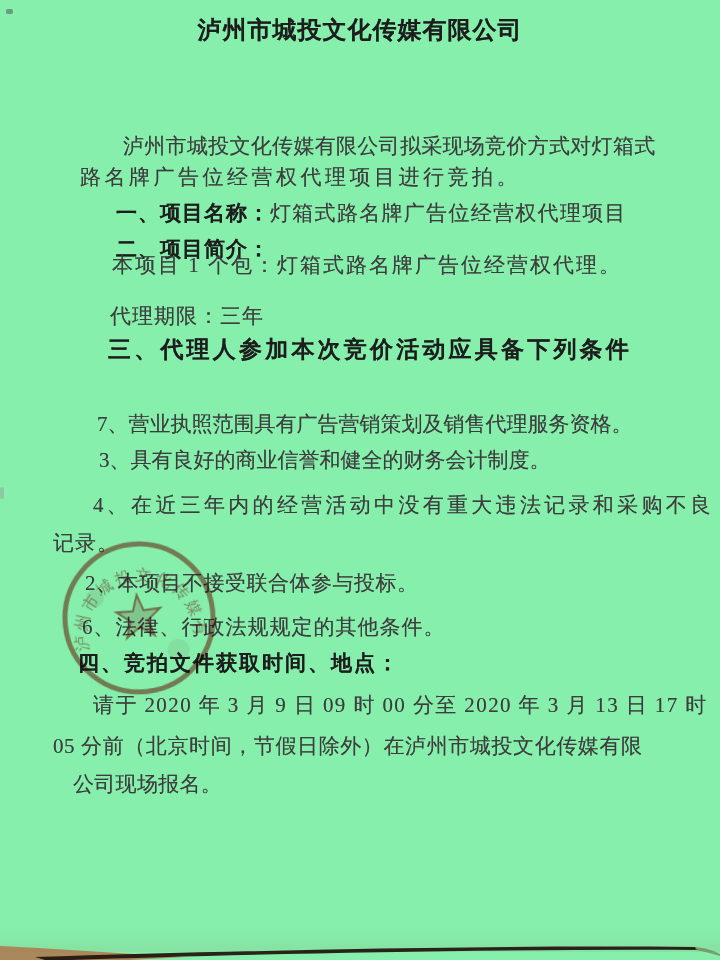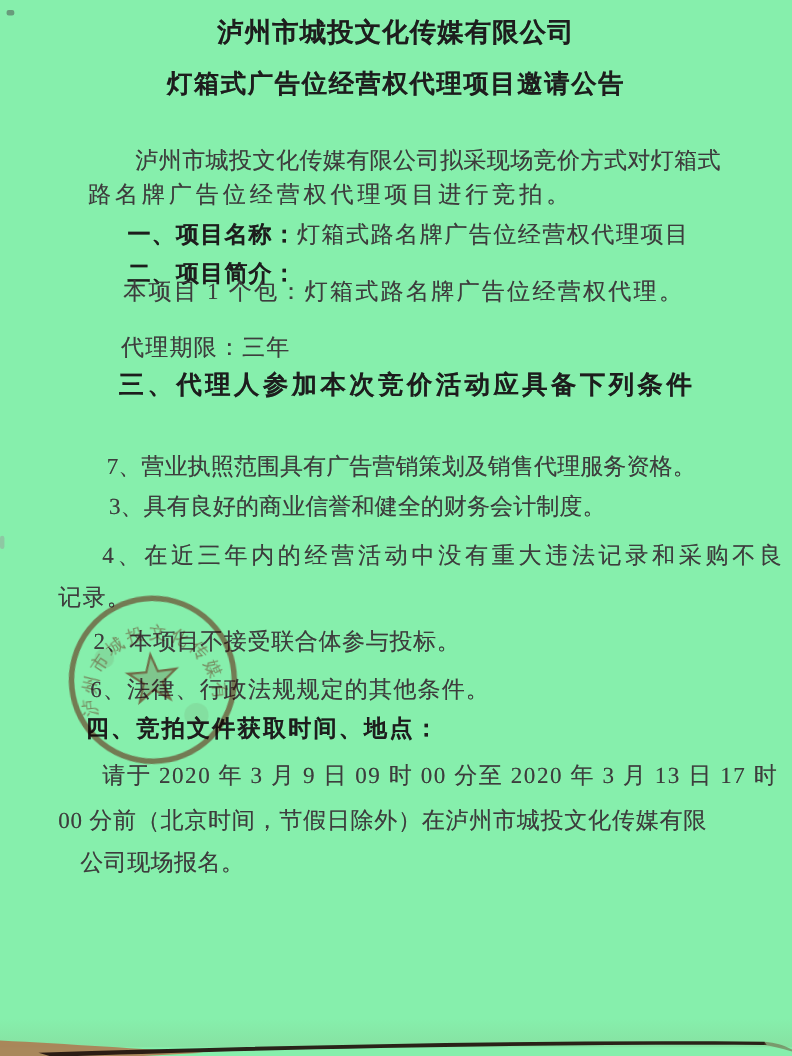--- a/index.html
+++ b/index.html
@@ -42,21 +42,20 @@
   
   .speck-a{position:absolute;left:6px;top:9px;width:7px;height:5px;background:#4a4a4a;opacity:.5;border-radius:2px;}
   .speck-b{position:absolute;left:0;top:487px;width:4px;height:12px;background:#9a9a9a;opacity:.45;border-radius:2px;}
 </style>
 </head>
 <body>
 
 <div class="page">
 
   <div class="ln title t1 bold" style="top:15px">泸州市城投文化传媒有限公司</div>
-  <div class="ln title t2 bold" style="top:61px">灯箱式广告位经营权代理项目邀请公告</div>
 
   <div class="ln" style="left:123px;top:131px;letter-spacing:.3px">泸州市城投文化传媒有限公司拟采现场竞价方式对灯箱式</div>
   <div class="ln" style="left:80px;top:162px;letter-spacing:3.5px">路名牌广告位经营权代理项目进行竞拍。</div>
 
   <div class="ln bold" style="left:116px;top:234px;letter-spacing:1px">二、项目简介：</div>
 
   <div class="ln" style="left:116px;top:198px">
     <span class="bold" style="letter-spacing:1px">一、项目名称：</span><span style="letter-spacing:1.3px">灯箱式路名牌广告位经营权代理项目</span>
   </div>
   <div class="ln" style="left:112px;top:250px;letter-spacing:2px">本项目 1 个包：灯箱式路名牌广告位经营权代理。</div>
@@ -65,21 +64,21 @@
   <div class="ln bold" style="left:108px;top:334px;font-size:23px;letter-spacing:3.2px">三、代理人参加本次竞价活动应具备下列条件</div>
   <div class="ln" style="left:97px;top:409px;letter-spacing:0px">7、营业执照范围具有广告营销策划及销售代理服务资格。</div>
   <div class="ln" style="left:99px;top:445px;letter-spacing:0px">3、具有良好的商业信誉和健全的财务会计制度。</div>
   <div class="ln" style="left:93px;top:490px;letter-spacing:3.3px">4、在近三年内的经营活动中没有重大违法记录和采购不良</div>
   <div class="ln" style="left:53px;top:528px;letter-spacing:1px">记录。</div>
   <div class="ln" style="left:85px;top:568px;letter-spacing:.5px">2、本项目不接受联合体参与投标。</div>
   <div class="ln" style="left:82px;top:612px;letter-spacing:1px">6、法律、行政法规规定的其他条件。</div>
 
   <div class="ln bold" style="left:78px;top:648px;letter-spacing:2px">四、竞拍文件获取时间、地点：</div>
   <div class="ln" style="left:93px;top:690px;letter-spacing:1.4px">请于 2020 年 3 月 9 日 09 时 00 分至 2020 年 3 月 13 日 17 时</div>
-  <div class="ln" style="left:53px;top:731px;letter-spacing:.6px">00 分前（北京时间，节假日除外）在泸州市城投文化传媒有限</div>
+  <div class="ln" style="left:53px;top:731px;letter-spacing:.6px">05 分前（北京时间，节假日除外）在泸州市城投文化传媒有限</div>
   <div class="ln" style="left:73px;top:769px;letter-spacing:.3px">公司现场报名。</div>
 
   <svg class="stamp" viewBox="0 0 168 168" aria-hidden="true">
     <circle cx="84" cy="84" r="74" fill="none" stroke="#c43a2e" stroke-width="5" opacity="0.72"></circle>
     <path id="sealArc" d="M 31,111 A 54,54 0 1 1 137,111" fill="none"></path>
     <text font-size="16" fill="#c43a2e" opacity="0.62" letter-spacing="3" font-family="Liberation Serif, DejaVu Serif, serif">
       <textPath href="#sealArc" startOffset="0%">泸州市城投文化传媒有限公司</textPath>
     </text>
     <polygon points="84,61 89.3,76.7 105.9,76.2 92.6,86.8 97.9,102.8 84,93 70.1,102.8 75.4,86.8 62.1,76.2 78.7,76.7" fill="rgba(196,58,46,0.32)" stroke="#c43a2e" stroke-width="2" opacity="0.8"></polygon>
     <circle cx="42" cy="60" r="9" fill="#c43a2e" opacity="0.12"></circle>

